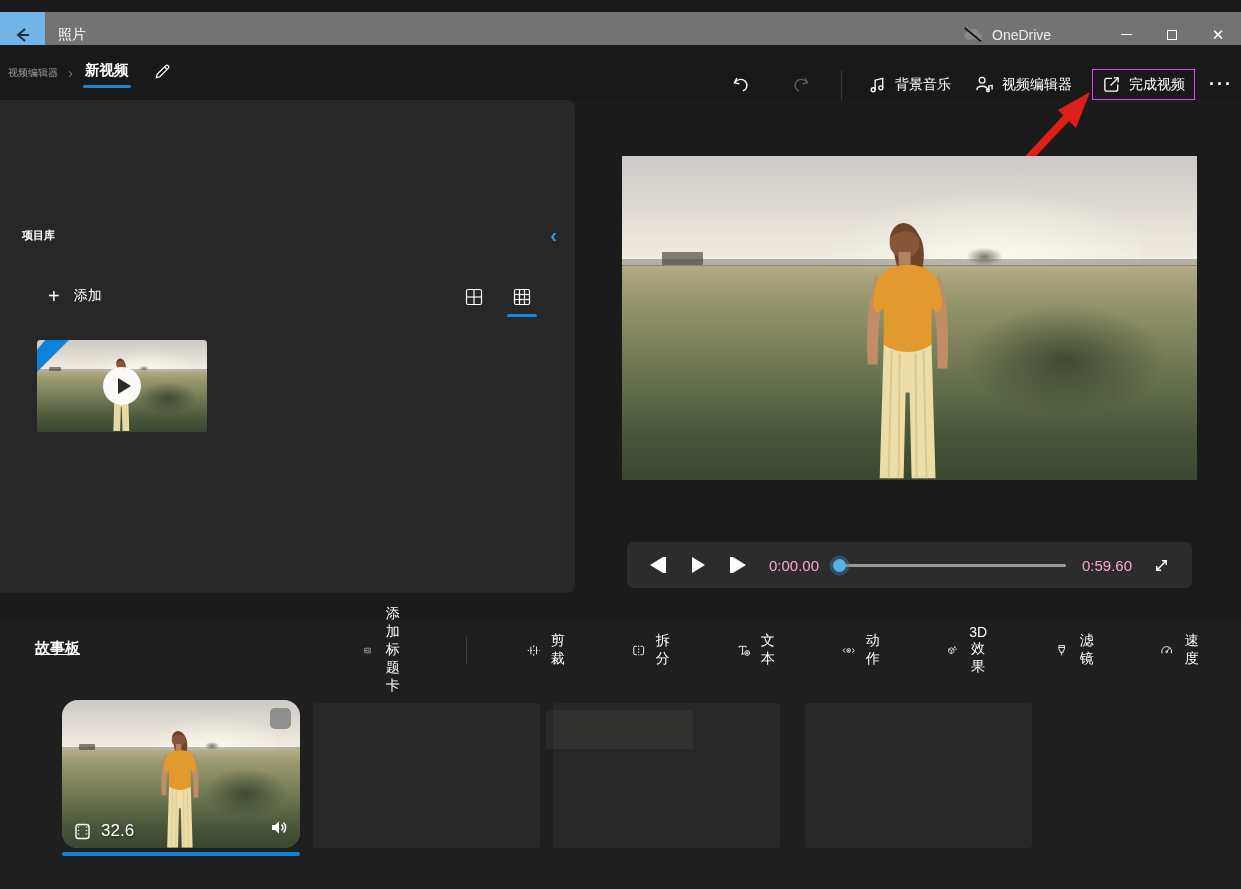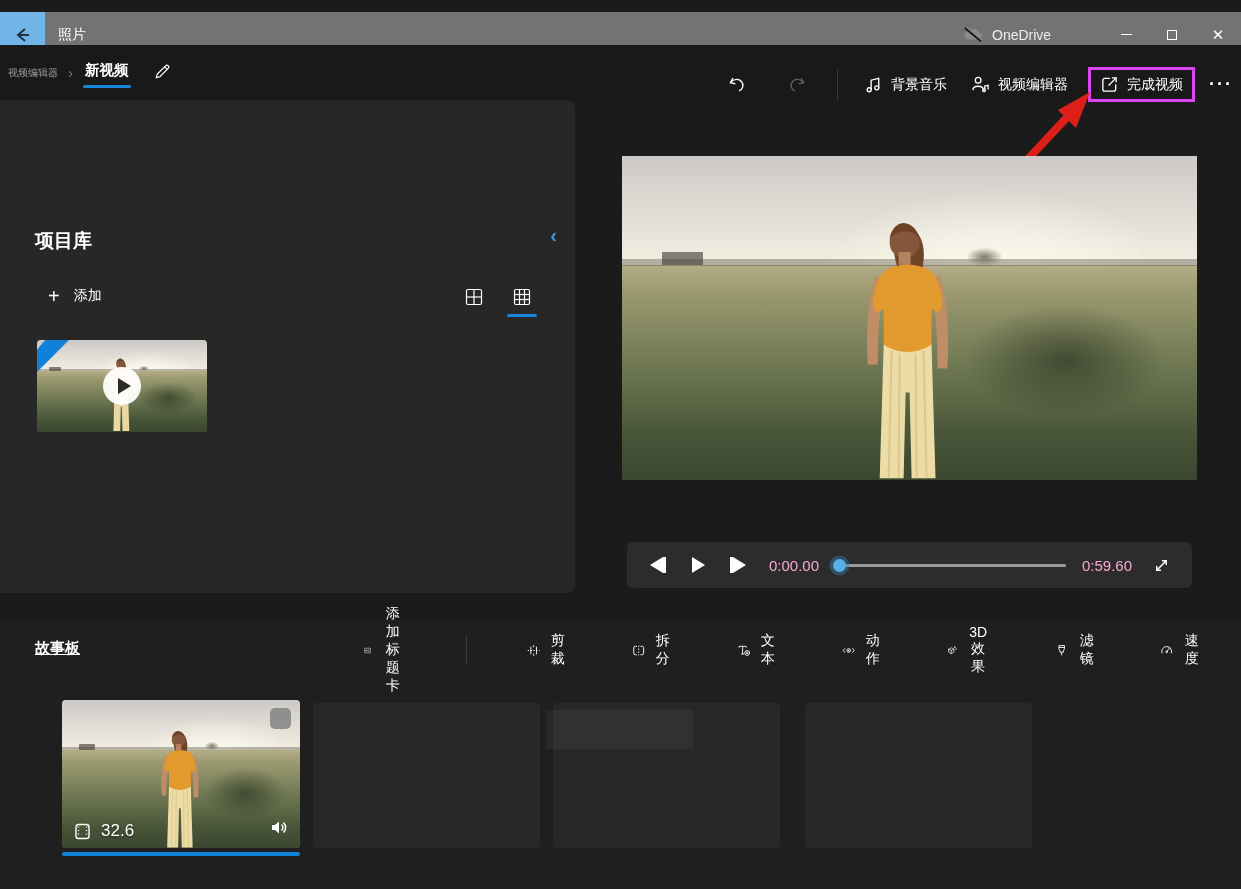--- a/index.html
+++ b/index.html
@@ -34,29 +34,29 @@
   .rename-btn svg { width:19px; height:19px; stroke:#fff; stroke-width:1.3; fill:none; }
 
   .cmd-right { position:absolute; right:8px; top:12px; height:55px; display:flex; align-items:center; }
   .iconbtn { background:none; border:none; color:#fff; cursor:pointer; display:flex; align-items:center; gap:8px; font-size:14px; }
   .iconbtn svg { width:19px; height:19px; stroke:#fff; stroke-width:1.4; fill:none; }
   .iconbtn.disabled svg { stroke:#5e5e5e; }
   .undo-btn { margin-right:42px; }
   .redo-btn { margin-right:16px; }
   .vdivider { width:1px; height:30px; background:#3a3a3a; margin:0 14px; }
   .cmd-label-btn { margin:0 12px; }
-  .finish-wrap { position:relative; border:3px solid #d946ef; padding:5px 9px; margin:0 4px 0 8px; }
+  .finish-wrap { position:relative; border:1px solid #d946ef; padding:5px 9px; margin:0 4px 0 8px; }
   .more-btn { margin-left:10px; font-size:18px; letter-spacing:2px; font-weight:bold; color:#fff; background:none; border:none; cursor:pointer; }
 
   
   .anno-arrow { position:absolute; left:998px; top:88px; width:104px; height:92px; pointer-events:none; }
 
   
   .library { position:absolute; left:0; top:100px; width:575px; height:493px; background:#272727; border-radius:0 8px 8px 0; }
-  .library-title { position:absolute; left:35px; top:128px; font-size:19px; font-weight:bold; }
+  .library-title { position:absolute; left:22px; top:128px; font-size:11px; font-weight:bold; }
   .collapse-btn { position:absolute; right:18px; top:124px; background:none; border:none; color:#3f96d8; font-size:20px; font-weight:bold; cursor:pointer; }
   .add-btn { position:absolute; left:48px; top:186px; background:none; border:none; color:#fff; display:flex; align-items:center; gap:14px; font-size:14px; cursor:pointer; }
   .add-plus { font-size:20px; font-weight:300; line-height:1; }
   .view-toggle { position:absolute; right:40px; top:186px; display:flex; gap:22px; }
   .view-btn { background:none; border:none; cursor:pointer; padding:2px 4px 8px; position:relative; }
   .view-btn svg { width:18px; height:18px; stroke:#fff; stroke-width:1.2; fill:none; }
   .view-sel-underline { position:absolute; left:-2px; right:-2px; bottom:0; height:3px; background:#1a86d9; border-radius:2px; }
 
   .media-card { position:absolute; left:37px; top:240px; width:170px; height:92px; border-radius:4px; overflow:hidden; cursor:pointer; }
   .corner-flag { position:absolute; left:0; top:0; width:32px; height:32px; background:#1180d8;
@@ -102,21 +102,21 @@
   
   .storyboard { position:absolute; left:0; top:620px; width:100%; height:269px; background:#1f1f1f; }
   .sb-title { position:absolute; left:35px; top:19px; font-size:15px; font-weight:bold;text-decoration:underline; }
   .sb-toolbar { position:absolute; left:352px; top:10px; height:40px; display:flex; align-items:center;gap:40px; }
   .sb-tool { background:none; border:none; color:#fff; font-size:14px; display:flex; align-items:center; gap:8px; cursor:pointer; padding:0 12px; }
   .sb-tool svg { width:19px; height:19px; stroke:#fff; stroke-width:1.3; fill:none; }
   .sb-div { width:1px; height:28px; background:#3d3d3d; margin:0 8px; }
   .sb-icon { padding:0 15px; }
   .sb-more { padding:0 14px; font-size:18px; letter-spacing:2px; font-weight:bold; color:#fff; background:none; border:none; cursor:pointer; }
 
-  .clip { position:absolute; left:62px; top:80px; width:238px; height:148px; border-radius:4px; overflow:hidden; cursor:pointer; }
+  .clip { position:absolute; left:62px; top:80px; width:238px; height:148px; border-radius:16px; overflow:hidden; cursor:pointer; }
   .clip-check { position:absolute; right:9px; top:8px; width:21px; height:21px; border-radius:5px; background:rgba(135,135,135,0.9); border:none; cursor:pointer; }
   .clip-meta { position:absolute; left:11px; bottom:7px; display:flex; align-items:center; gap:9px; text-shadow:0 1px 3px rgba(0,0,0,0.6); }
   .clip-meta svg { width:19px; height:19px; stroke:#fff; stroke-width:1.4; fill:none; }
   .clip-dur { font-size:17px; color:#fff; }
   .clip-audio { position:absolute; right:10px; bottom:7px; background:none; border:none; cursor:pointer; }
   .clip-audio svg { width:21px; height:21px; stroke:#fff; stroke-width:1.5; fill:none; }
   .clip-sel-bar { position:absolute; left:62px; top:232px; width:238px; height:4px; background:#1083d6; border-radius:2px; }
 
   .slot { position:absolute; top:83px; width:227px; height:145px; background:#282828; border-radius:4px; }
   .slot1 { left:313px; } .slot2 { left:553px; } .slot3 { left:805px; }

